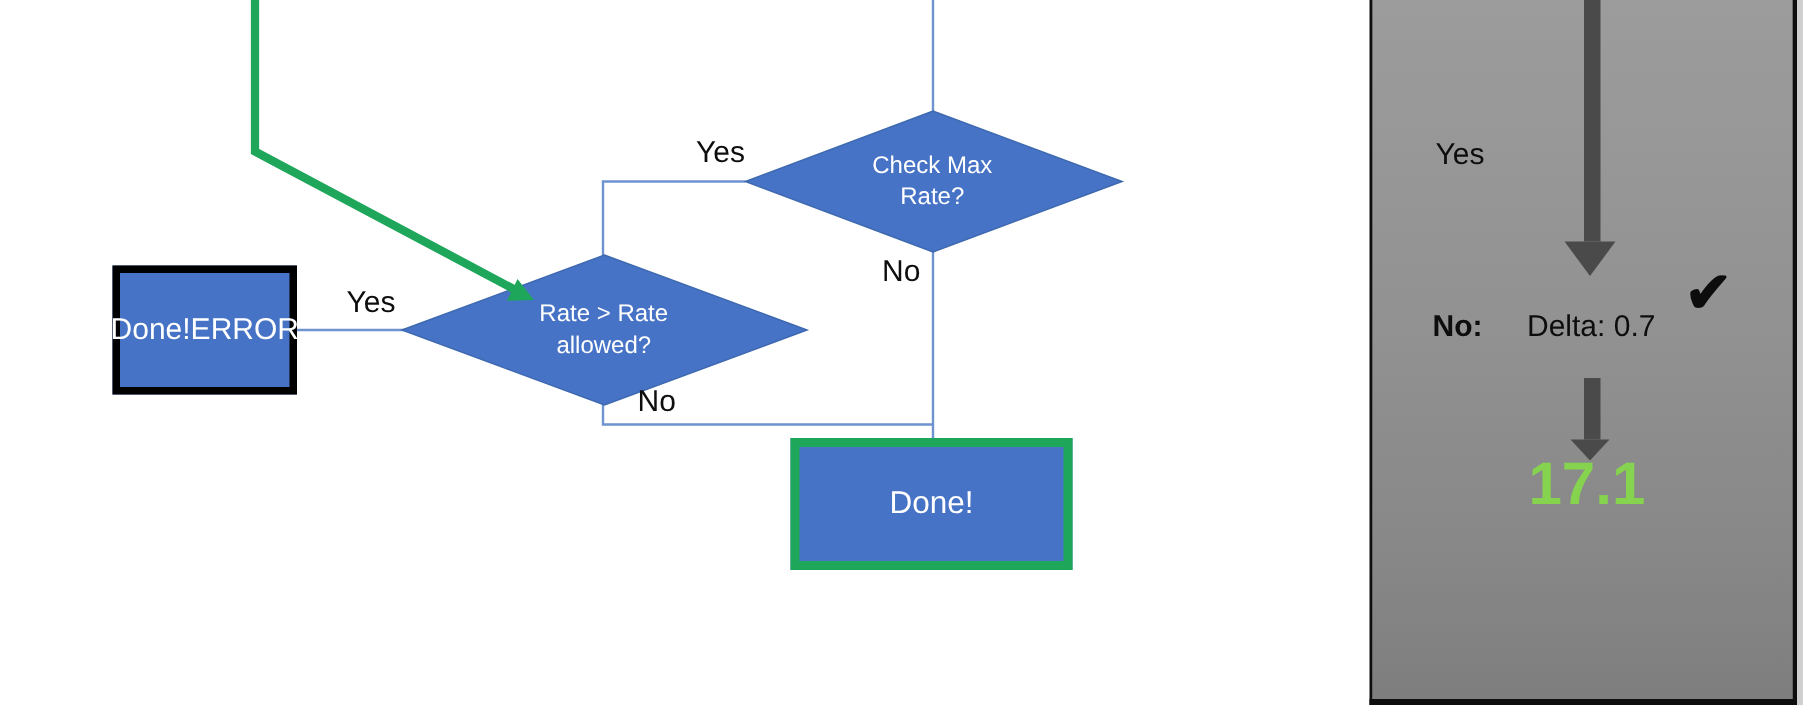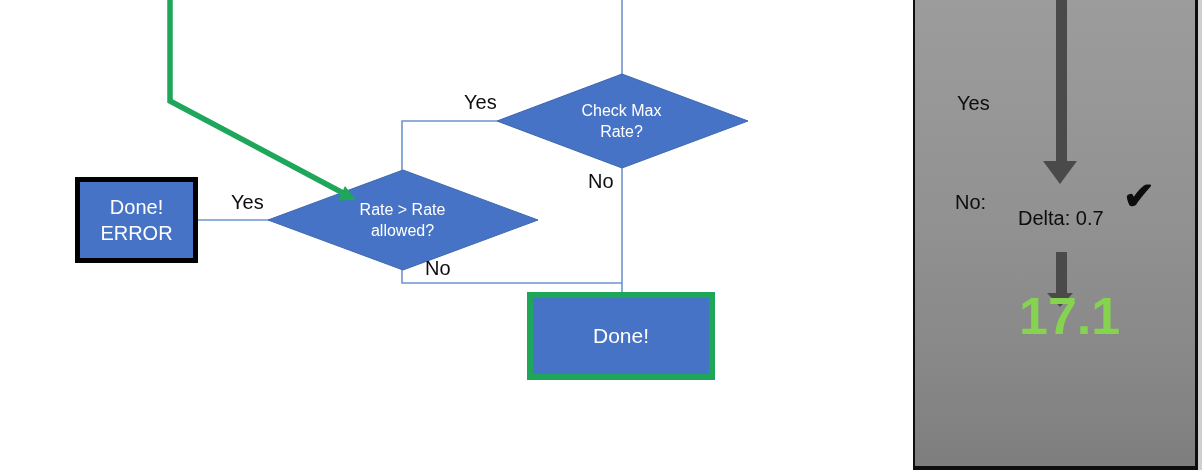--- a/index.html
+++ b/index.html
@@ -16,21 +16,21 @@
   .dtext{
     position:absolute;z-index:2;width:95px;text-align:center;
     color:#ffffff;font-size:16px;line-height:21px;
   }
   .lbl{
     position:absolute;z-index:2;color:#0e0e0e;font-size:20px;line-height:24px;
     white-space:nowrap;
   }
   .box{
     position:absolute;z-index:2;box-sizing:border-box;background:#4673C5;
-    display:flex;flex-direction:column;align-items:center;justify-content:center;
+    display:flex;flex-direction:row;align-items:center;justify-content:center;
     color:#ffffff;text-align:center;
   }
   .box-error{left:75px;top:177px;width:123px;height:86px;border:5px solid #000000;
     font-size:20px;line-height:26px;}
   .box-done{left:527px;top:292px;width:188px;height:88px;border:6px solid #1EA75A;
     font-size:21px;}
 
   .panel{
     position:absolute;z-index:3;left:913px;top:0;width:285px;height:470px;
     box-sizing:border-box;
@@ -40,24 +40,24 @@
   .panel .lbl{color:#0d0d0d;}
   .arrow-shaft{position:absolute;width:11px;background:#4A4A4A;}
   .arrow-head{position:absolute;width:0;height:0;}
   .arrow1-shaft{left:141px;top:0;height:161px;}
   .arrow1-head{left:128px;top:161px;border-left:17px solid transparent;
     border-right:17px solid transparent;border-top:23px solid #4A4A4A;}
   .arrow2-shaft{left:141px;top:252px;height:41px;}
   .arrow2-head{left:132px;top:293px;border-left:13px solid transparent;
     border-right:13px solid transparent;border-top:14px solid #4A4A4A;}
   .panel-yes{left:42px;top:91px;}
-  .panel-no{left:40px;top:190px;}
+  .panel-no{left:40px;top:206px;font-weight:bold;}
   .panel-delta{left:103px;top:206px;}
   .panel-check{left:208px;top:184px;font-size:38px;font-weight:bold;}
-  .panel-result{left:104px;top:286px;font-size:52px;font-weight:bold;color:#85D34F;
+  .panel-result{left:104px;top:301px;font-size:40px;font-weight:bold;color:#85D34F;
     position:absolute;z-index:3;white-space:nowrap;}
   .right-strip{position:absolute;z-index:3;left:1198px;top:0;width:4px;height:470px;background:#cfcfcf;}
 </style>
 </head>
 <body>
 
 <div class="canvas">
 
   <svg class="overlay" viewBox="0 0 1202 472" xmlns="http://www.w3.org/2000/svg">
     <path class="conn" d="M622,0 L622,76"></path>

